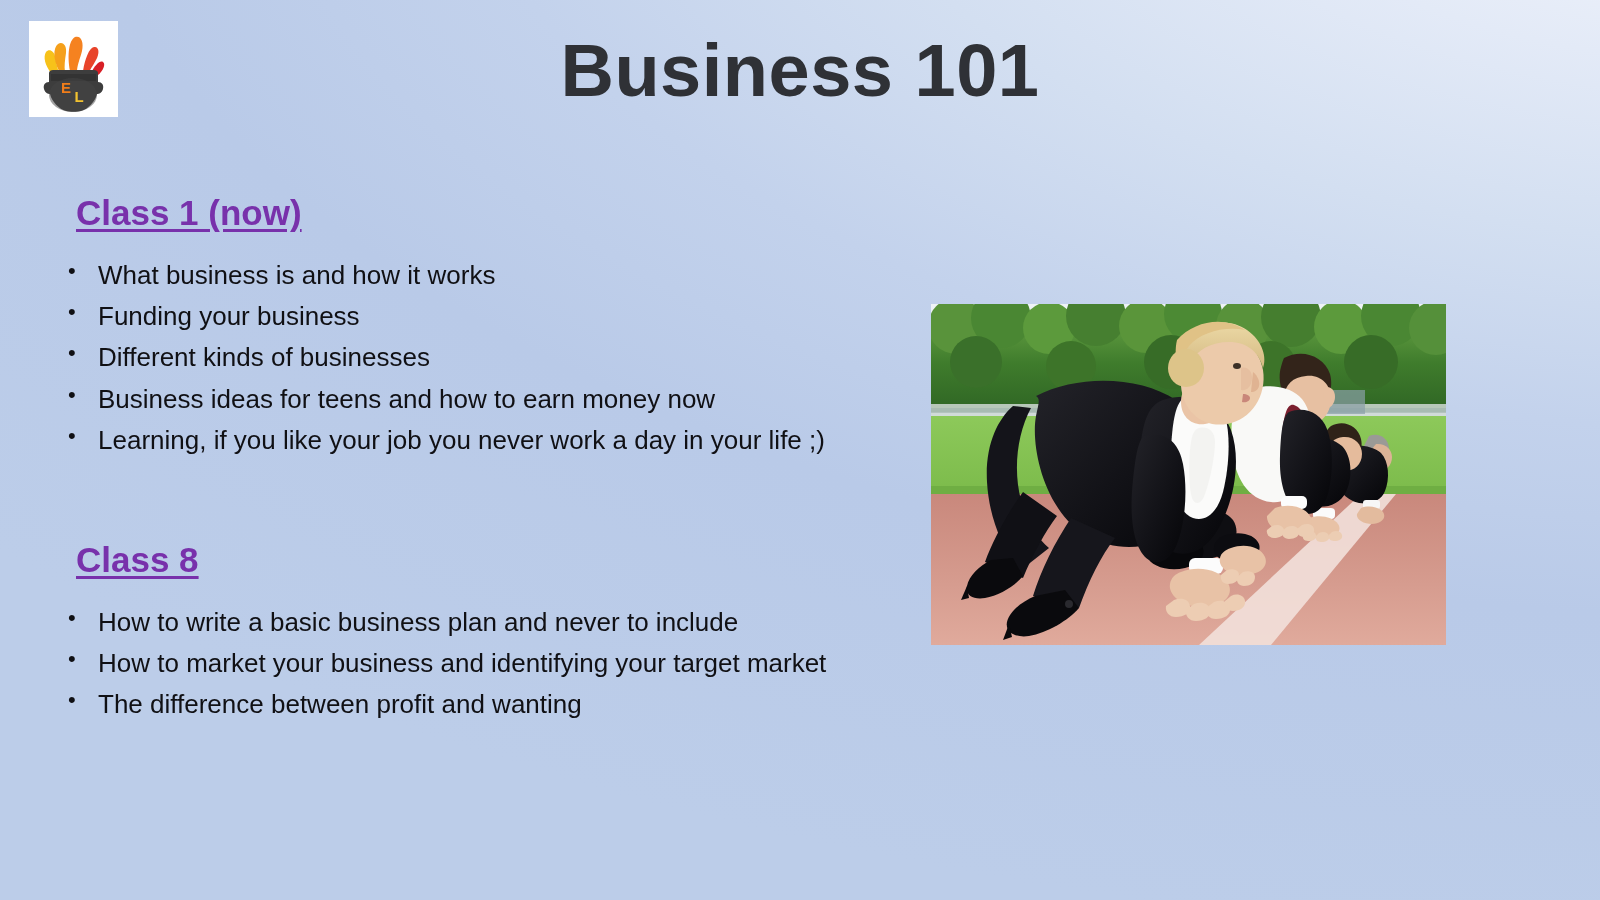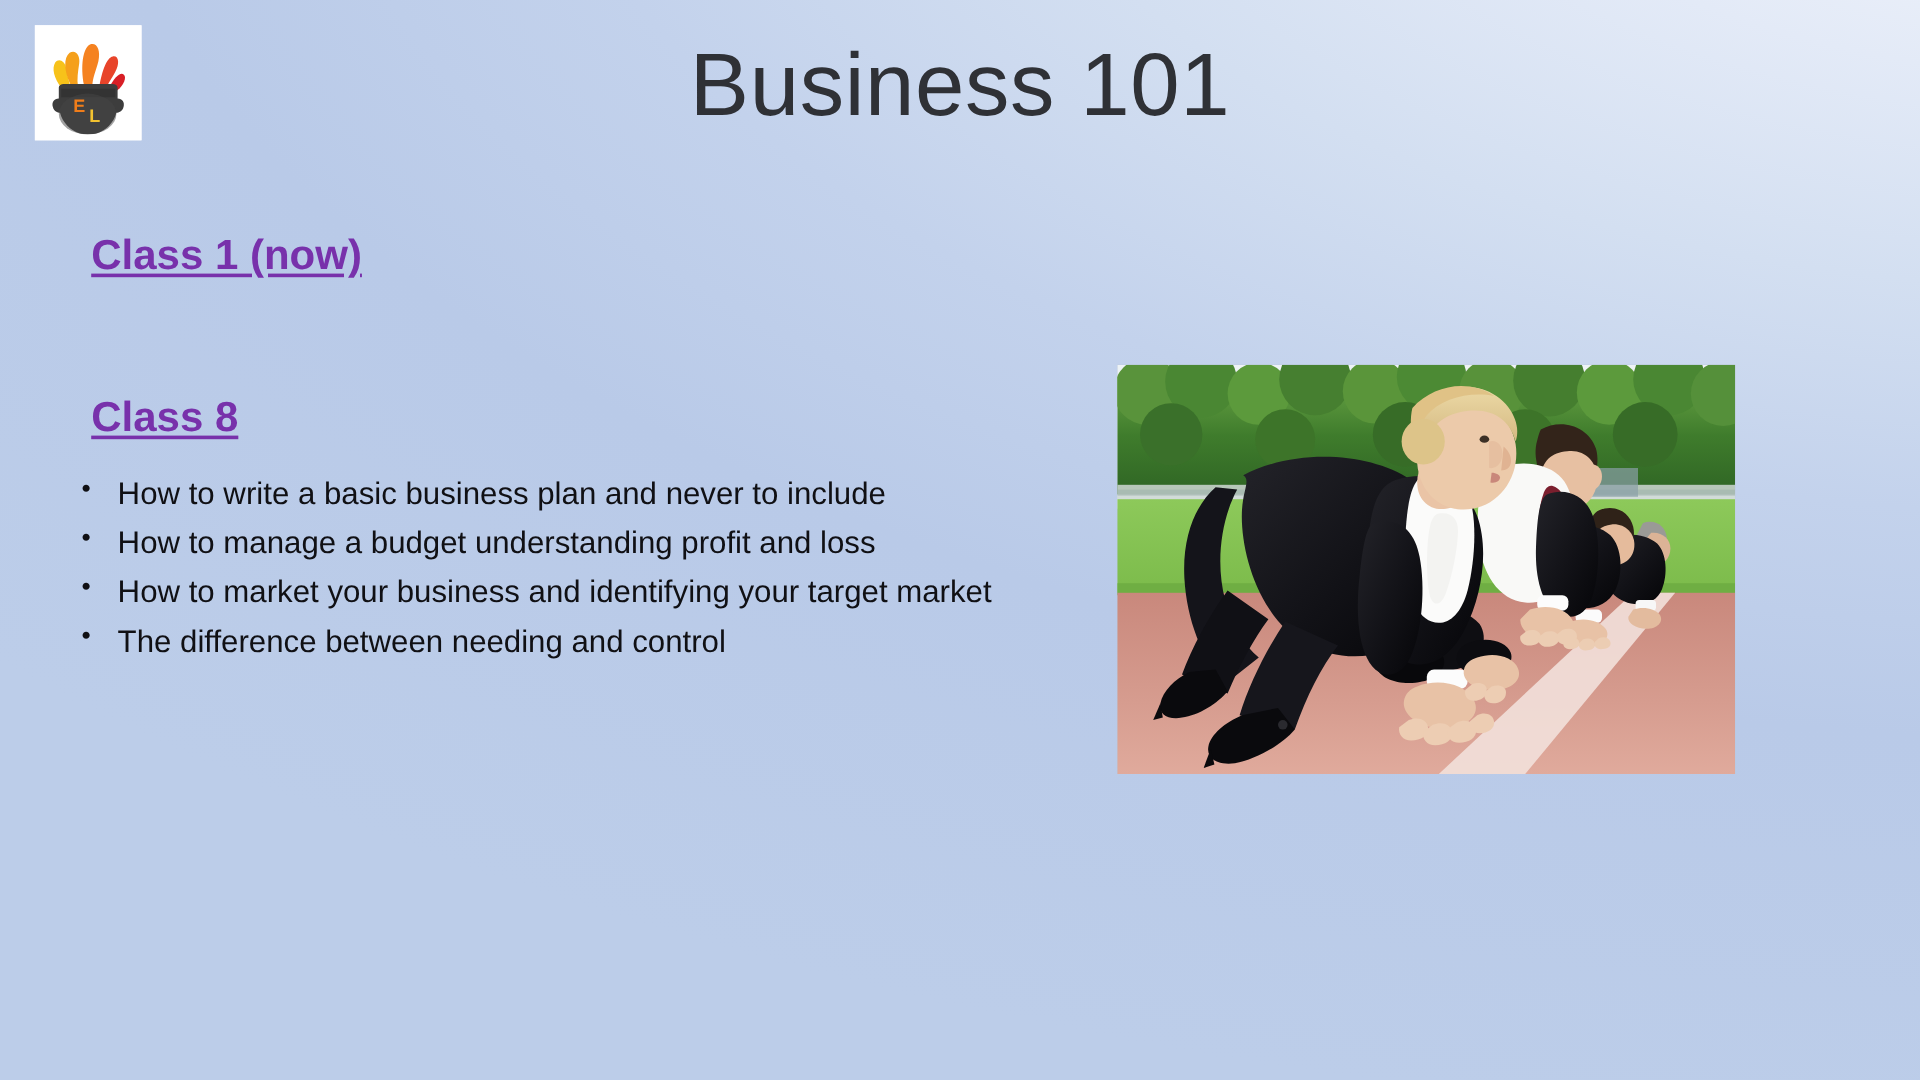--- a/index.html
+++ b/index.html
@@ -41,21 +41,21 @@
   .logo-box svg { display: block; width: 100%; height: 100%; }
 
   
   .slide-title {
     position: absolute;
     left: 120px;
     top: 34px;
     width: 1360px;
     text-align: center;
     font-size: 74px;
-    font-weight: normal;
+    font-weight: bold;
     color: #2f3136;
     letter-spacing: 0.5px;
     line-height: 1.0;
     white-space: nowrap;
   }
 
   
   .content {
     position: absolute;
     left: 60px;
@@ -138,31 +138,37 @@
       <text x="50" y="81" font-family="'Liberation Sans', sans-serif" font-size="15" font-weight="bold" fill="#f2c230" text-anchor="middle">L</text>
     </svg>
   </div>
 
   <div class="slide-title">Business 101</div>
 
   <div class="content">
 
     <div>
       <div class="section-heading">Class 1 (now)</div>
+      <ul class="bullets">
+        <li>What business is and how it works</li>
+        <li>Funding your business</li>
+        <li>Different kinds of businesses</li>
+        <li>Business ideas for teens and how to earn money now</li>
+        <li>Learning, if you like your job you never work a day in your life ;)</li>
+      </ul>
     </div>
 
     <div class="gap-between-sections"></div>
 
     <div>
       <div class="section-heading">Class 8</div>
       <ul class="bullets">
         <li>How to write a basic business plan and never to include</li>
-        <li>How to manage a budget understanding profit and loss</li>
         <li>How to market your business and identifying your target market</li>
-        <li>The difference between needing and control</li>
+        <li>The difference between profit and wanting</li>
       </ul>
     </div>
 
   </div>
 
   <div class="photo">
     <svg viewBox="0 0 515 341" xmlns="http://www.w3.org/2000/svg" preserveAspectRatio="none">
       <defs>
         <linearGradient id="skyG" x1="0" y1="0" x2="0" y2="1">
           <stop offset="0%" stop-color="#eef3f6"></stop>

